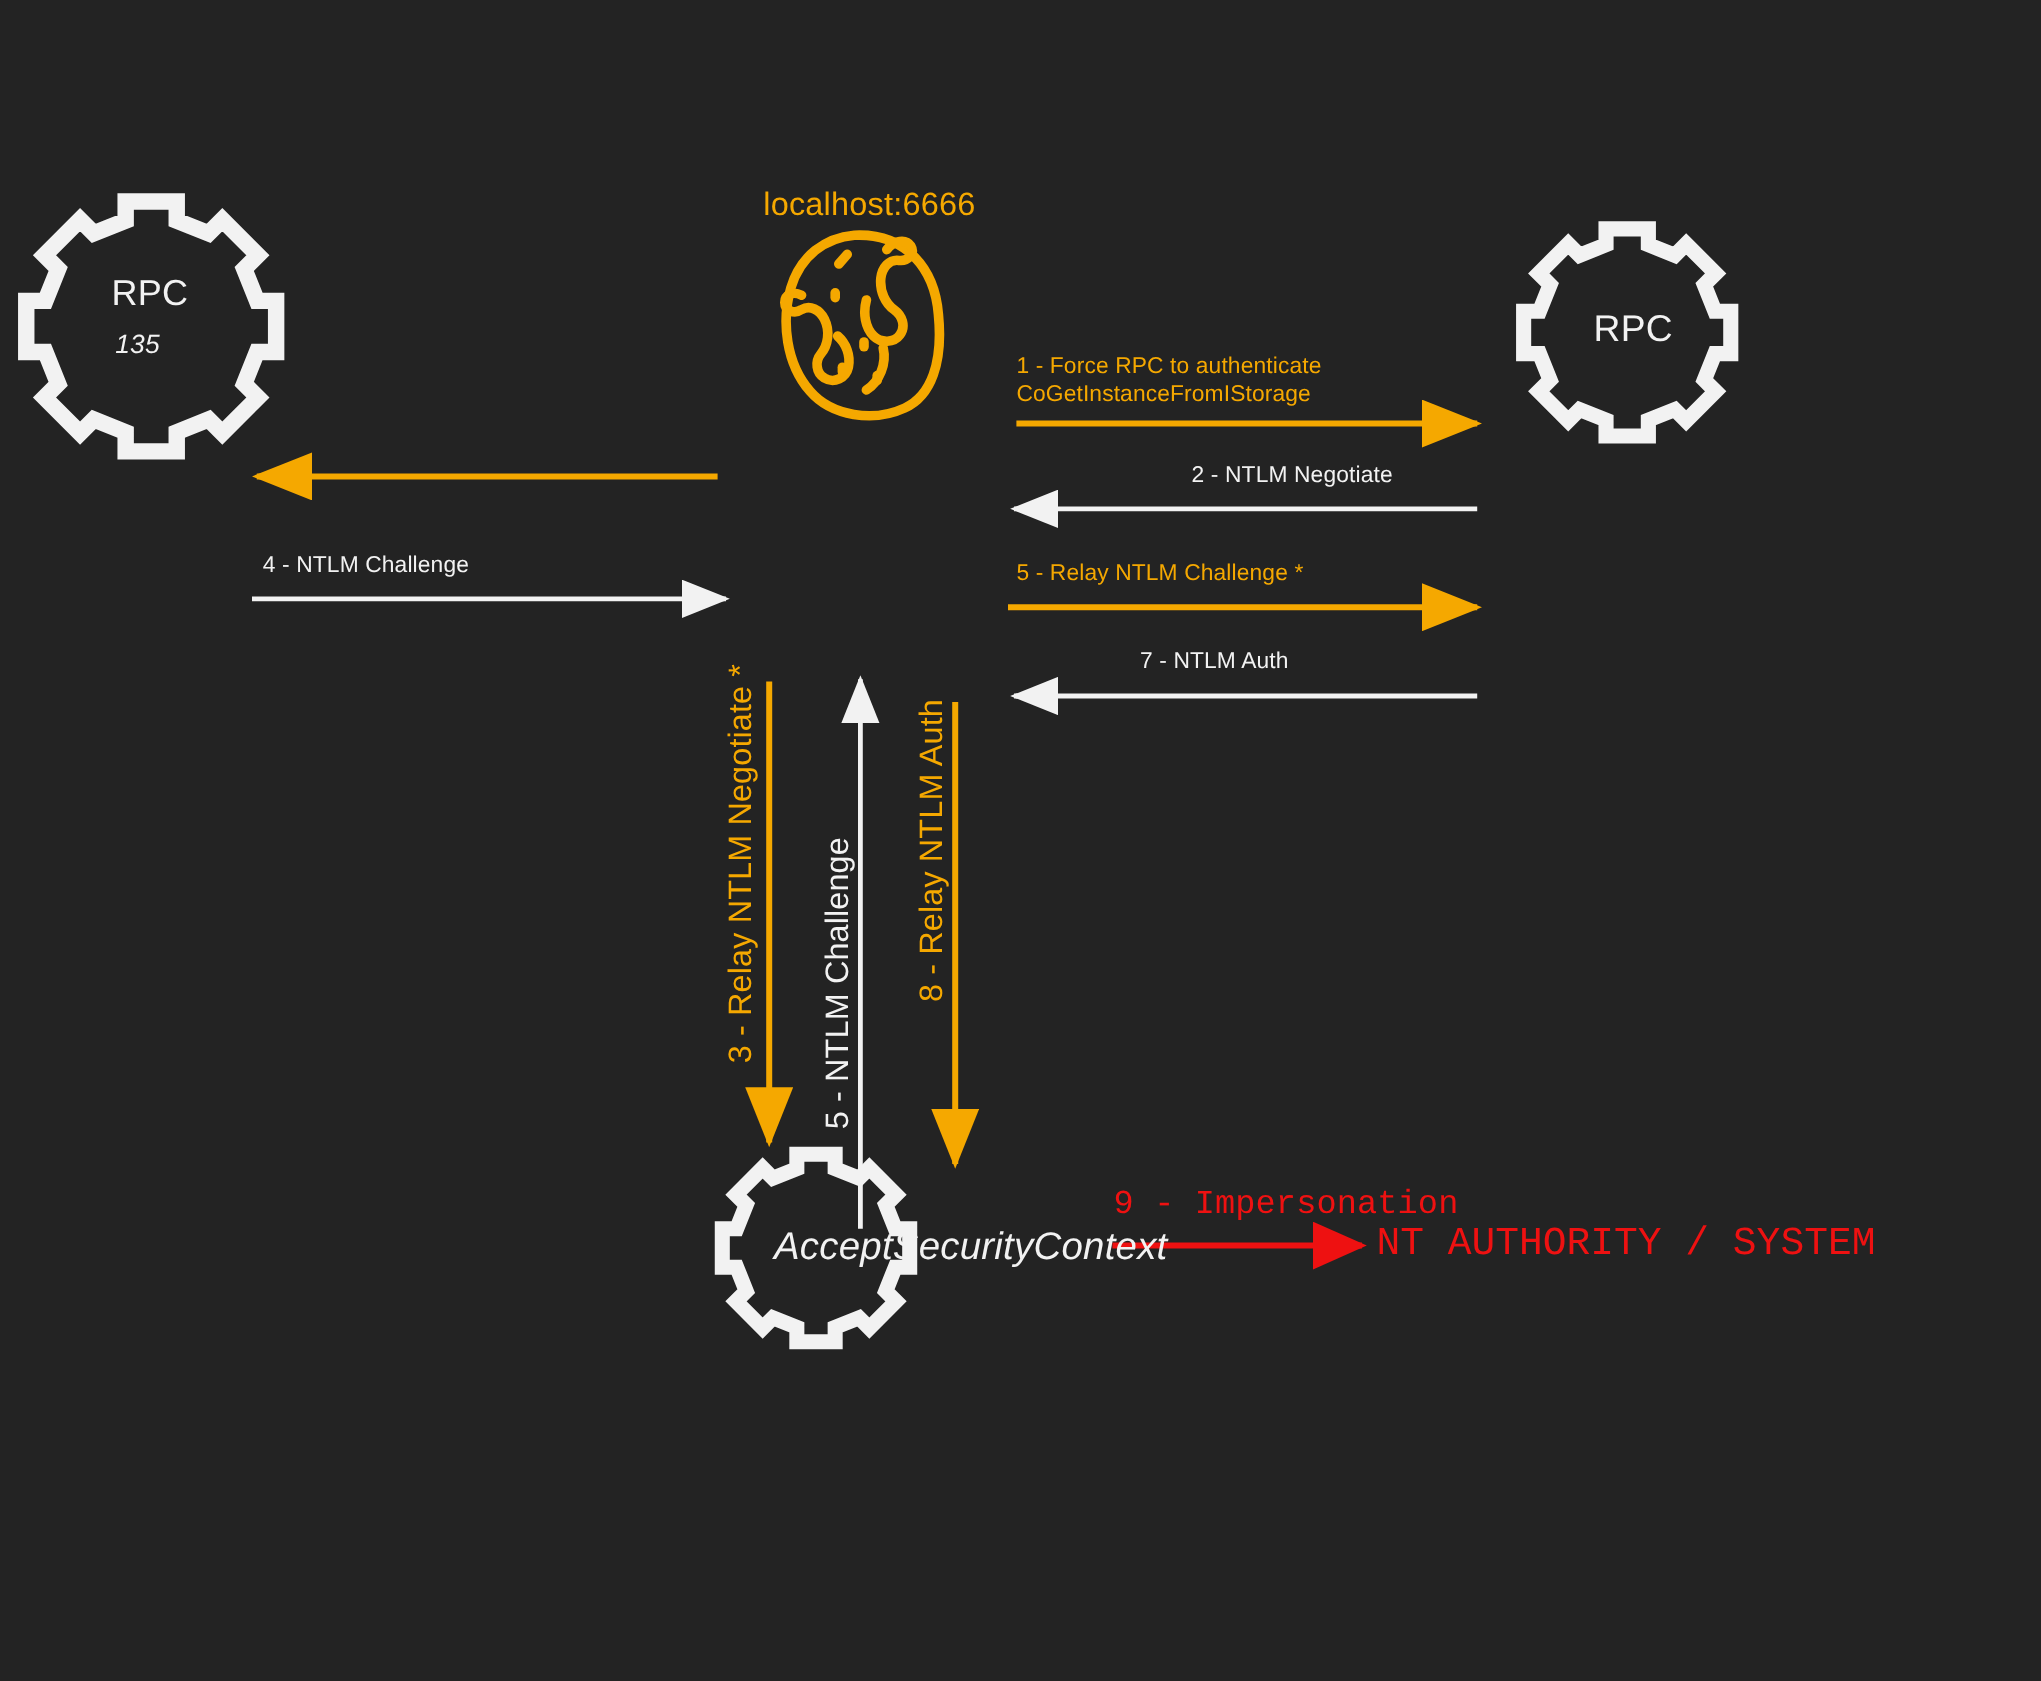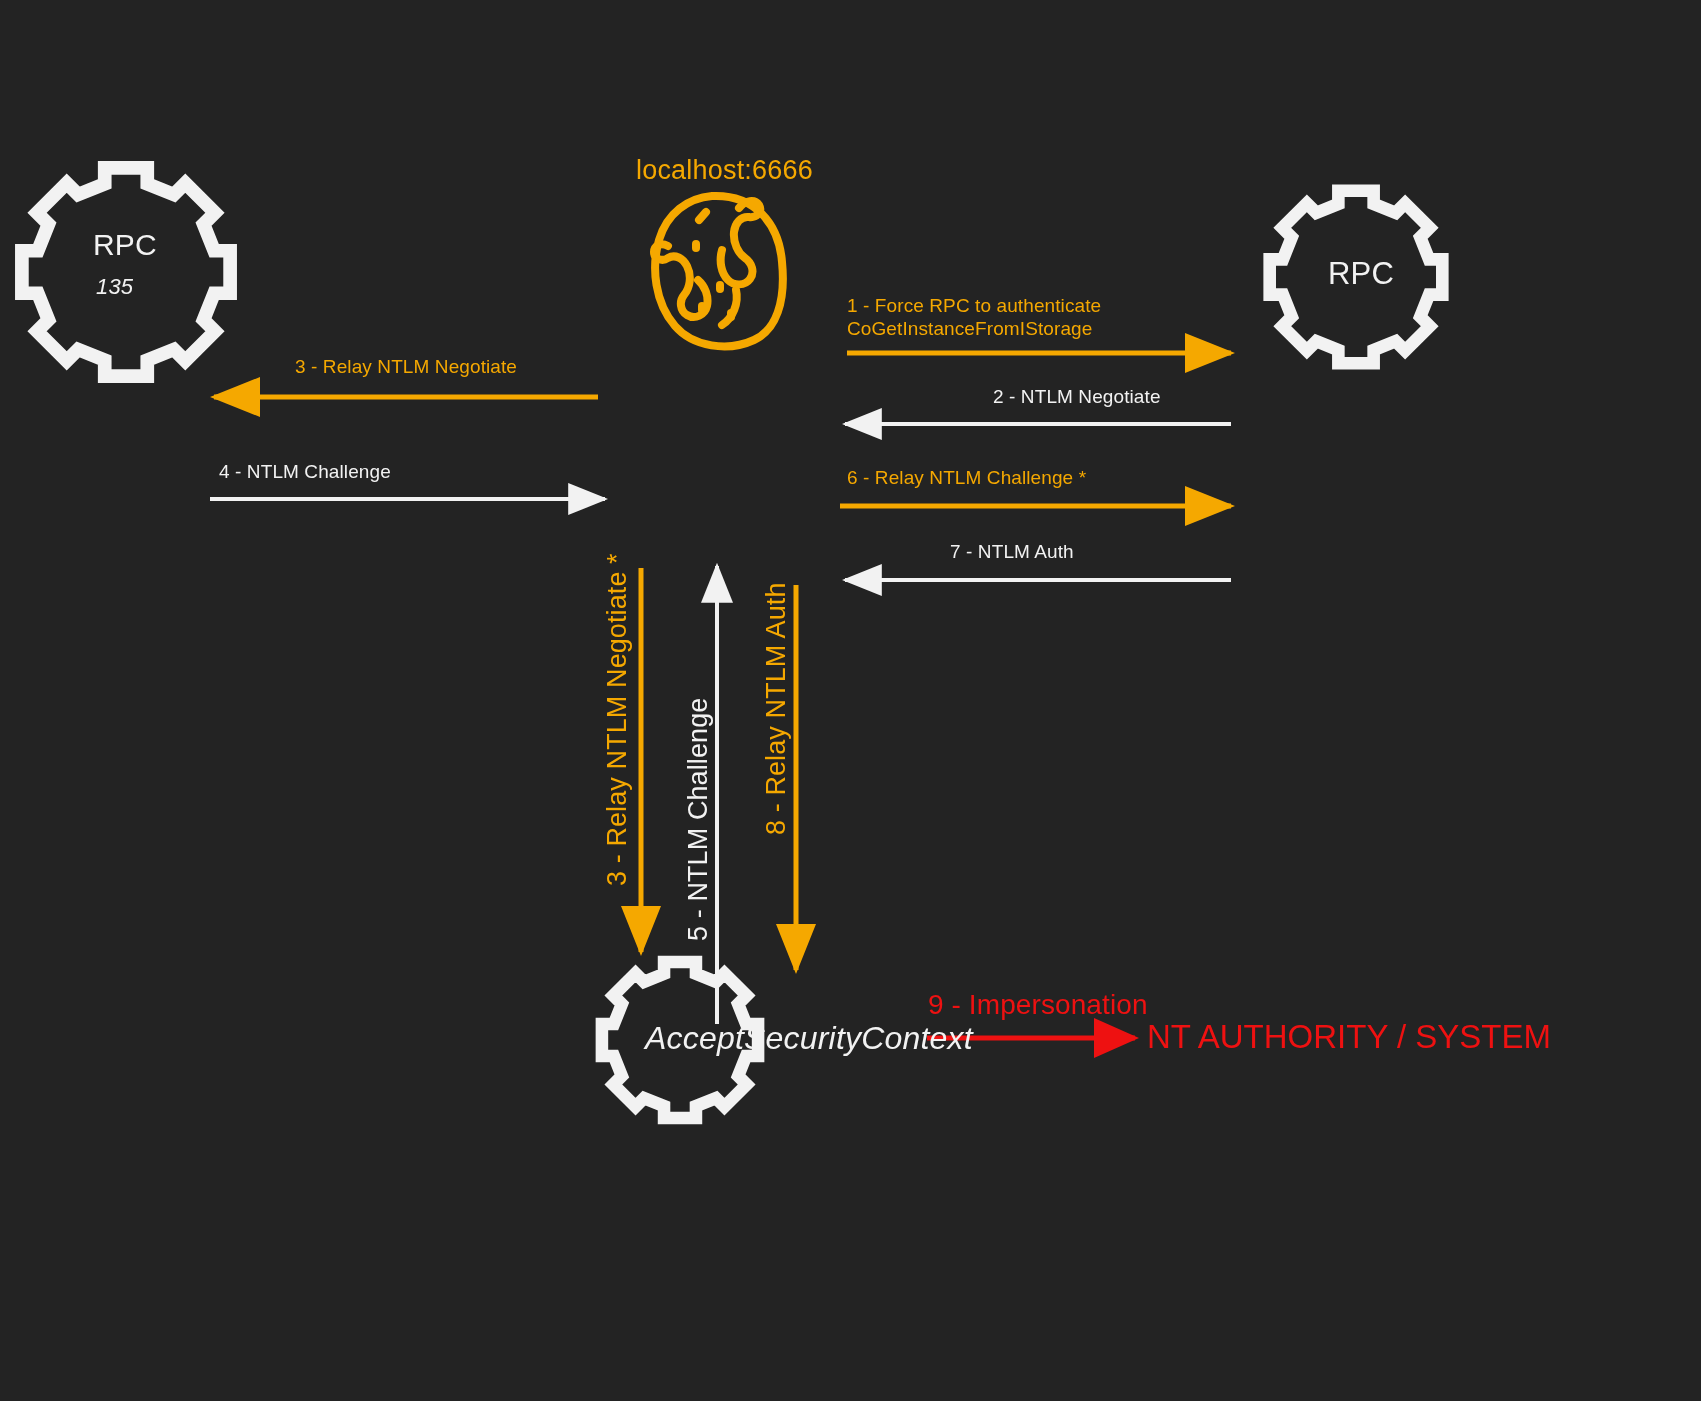--- a/index.html
+++ b/index.html
@@ -16,21 +16,21 @@
     font-family: "Liberation Sans", sans-serif;
   }
   .node-label {
     position: absolute;
     font-size: 27px;
     letter-spacing: 0.2px;
     white-space: nowrap;
   }
   .white { color: #f2f2f2; }
   .orange { color: #F5A800; }
-  .red { color: #ee1111; }
+  .red { color: #ee1111; font-family: Liberation Mono, monospace; }
 
   .arrow-label {
     position: absolute;
     font-size: 19px;
     white-space: nowrap;
     letter-spacing: 0.1px;
   }
   .arrow-label.two-line { line-height: 1.22; }
 
   .vlabel {
@@ -157,25 +157,24 @@
 
   <div class="big-red red" style="left:1147px; top:1018px;">NT AUTHORITY / SYSTEM</div>
 
   <div class="arrow-label orange two-line" style="left:847px; top:294px;">
     <div>1 - Force RPC to authenticate</div>
     <div>CoGetInstanceFromIStorage</div>
   </div>
 
   <div class="arrow-label white" style="left:993px; top:386px;">2 - NTLM Negotiate</div>
 
-  <div class="arrow-label orange" style="left:295px; top:356px;">3 - Relay NTLM Negotiate</div>
 
   <div class="arrow-label white" style="left:219px; top:461px;">4 - NTLM Challenge</div>
 
-  <div class="arrow-label orange" style="left:847px; top:467px;">6 - Relay NTLM Challenge *</div>
+  <div class="arrow-label orange" style="left:847px; top:467px;">5 - Relay NTLM Challenge *</div>
 
   <div class="arrow-label white" style="left:950px; top:541px;">7 - NTLM Auth</div>
 
   <div class="vlabel orange" style="left:602px; top:886px;">3 - Relay NTLM Negotiate *</div>
 
   <div class="vlabel white" style="left:683px; top:941px;">5 - NTLM Challenge</div>
 
   <div class="vlabel orange" style="left:761px; top:835px;">8 - Relay NTLM Auth</div>
 
   <div class="arrow-label red" style="left:928px; top:989px; font-size:28px;">9 - Impersonation</div>

